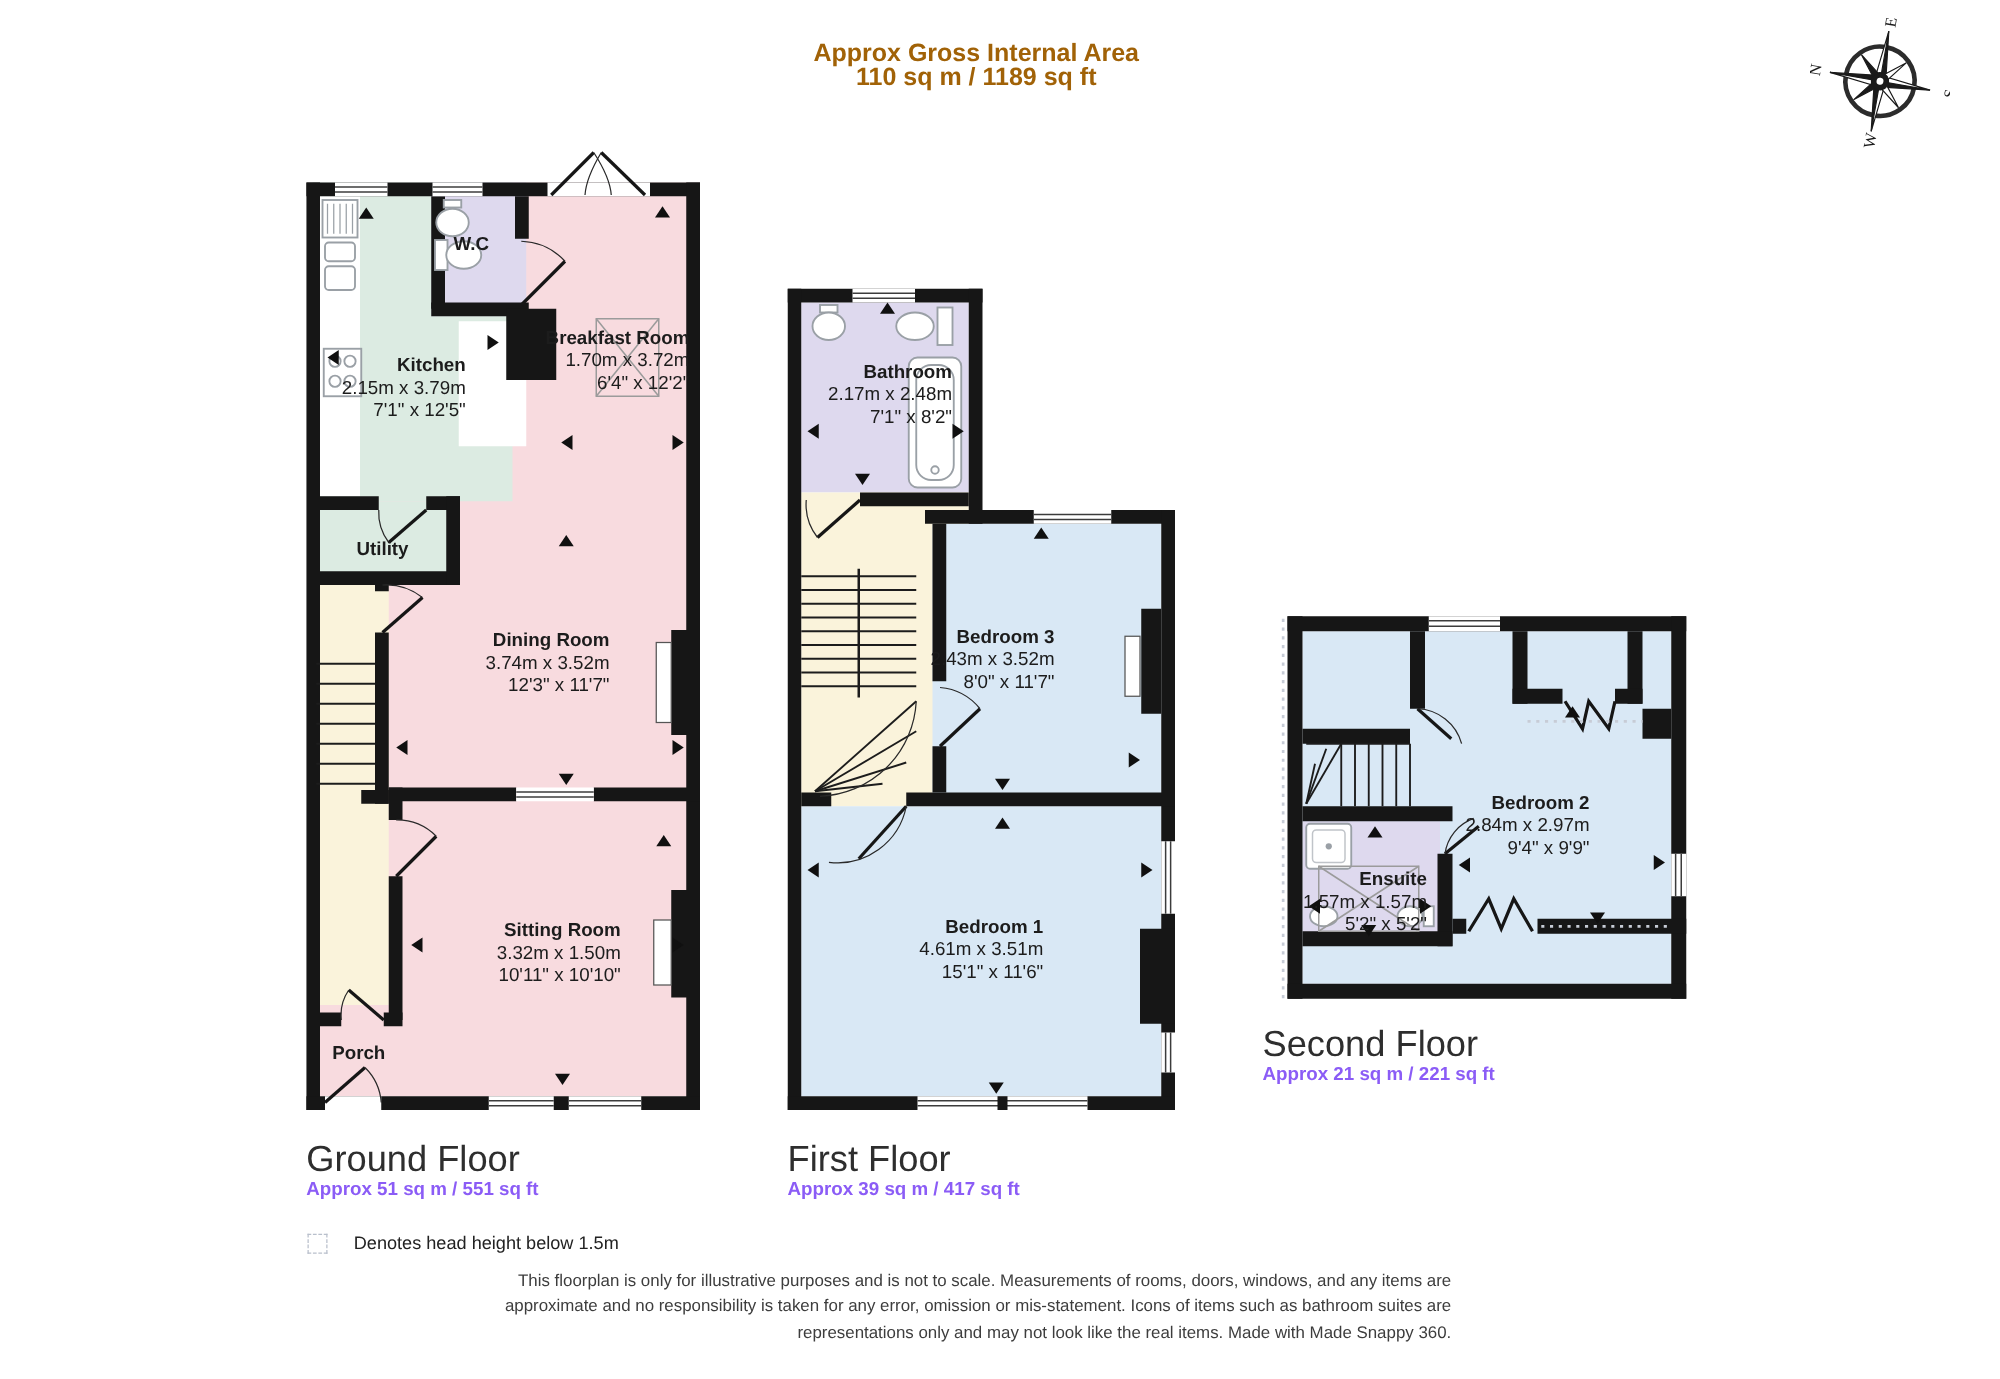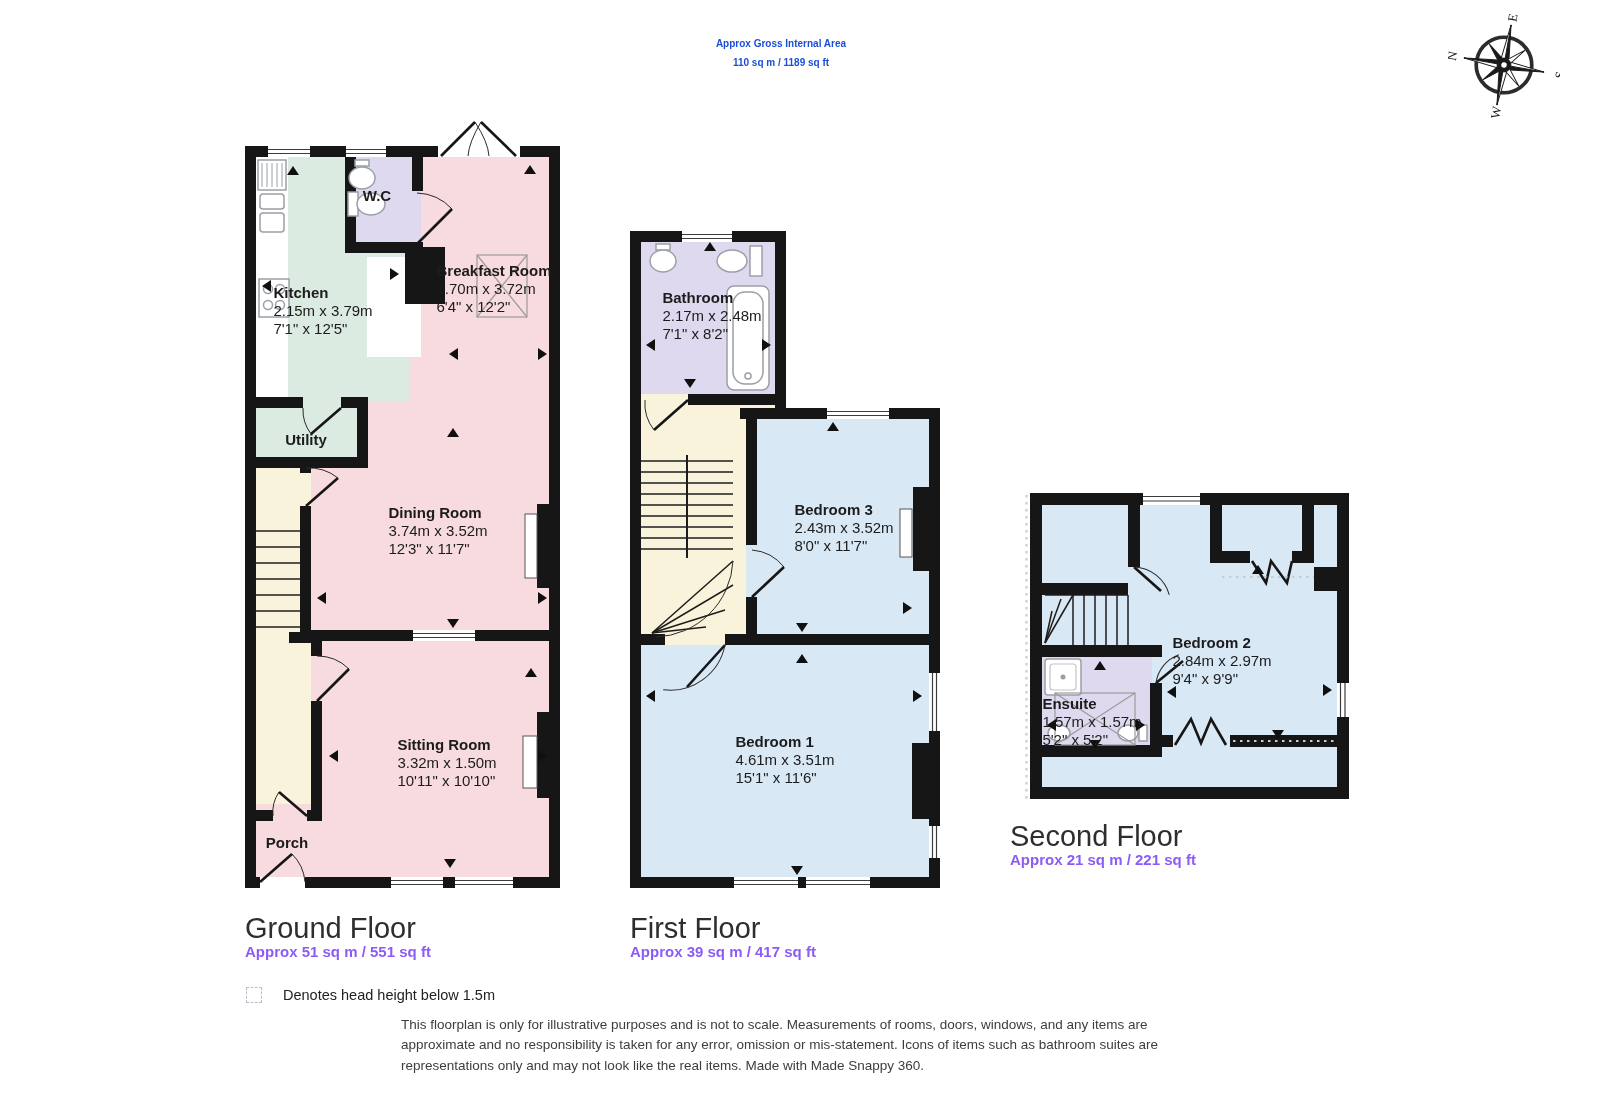--- a/index.html
+++ b/index.html
@@ -7,37 +7,37 @@
     --cream:#faf3db; --wall:#161616; --dots:#c7ccd6; --fixture:#9aa0a6;
   }
   html,body{margin:0;padding:0;}
   body{
     width:1600px;height:1103px;position:relative;background:#ffffff;
     font-family:"Liberation Sans", sans-serif;color:#1c1c1c;overflow:hidden;
   }
   svg.plan{position:absolute;}
   .room-label{
     position:absolute;transform:translate(-50%,-50%);
-    text-align:left;line-height:18px;font-size:15px;white-space:nowrap;
+    text-align:right;line-height:18px;font-size:15px;white-space:nowrap;
   }
   .room-label .rname{font-weight:bold;display:block;}
   .room-label .rdim{display:block;}
   .hdr{
     position:absolute;left:481px;top:34px;width:600px;text-align:center;
-    font-size:10px;font-weight:bold;line-height:19px;color:#1d4ed8;
+    font-size:20px;font-weight:bold;line-height:19px;color:#a16207;
   }
   .floor-title{position:absolute;font-size:29px;color:#2e2e2e;}
   .floor-area{position:absolute;font-size:15px;font-weight:bold;color:#8b5cf6;}
   .legend-box{
     position:absolute;left:246px;top:987px;width:14px;height:14px;
     border:1.5px dashed #b9c0cc;background:#fff;
   }
   .legend-label{position:absolute;left:271px;top:987px;font-size:14.5px;color:#222;margin-left:12px;}
   .disclaimer{
-    position:absolute;left:401px;top:1015px;width:760px;text-align:left;
+    position:absolute;left:401px;top:1015px;width:760px;text-align:right;
     font-size:13.5px;line-height:1.5;color:#3d3d3d;
   }
   .win{fill:#ffffff;}
   .winline{stroke:#3c3c3c;stroke-width:1.2;}
   .wall{fill:var(--wall);}
   .leaf{stroke:#161616;stroke-width:2.6;fill:none;}
   .swing{stroke:#2a2a2a;stroke-width:1;fill:none;}
   .tread{stroke:#1c1c1c;stroke-width:1.5;}
   .fix{fill:#ffffff;stroke:var(--fixture);stroke-width:1.5;}
   .arrow{fill:#101010;}
@@ -447,21 +447,21 @@
   <span class="rdim">10'11" x 10'10"</span>
 </div>
 <div class="room-label" style="left:287px;top:843px">
   <span class="rname">Porch</span>
 </div>
 <div class="room-label" style="left:712px;top:316px">
   <span class="rname">Bathroom</span>
   <span class="rdim">2.17m x 2.48m</span>
   <span class="rdim">7'1" x 8'2"</span>
 </div>
-<div class="room-label" style="left:844px;top:528px">
+<div class="room-label" style="left:794px;top:528px">
   <span class="rname">Bedroom 3</span>
   <span class="rdim">2.43m x 3.52m</span>
   <span class="rdim">8'0" x 11'7"</span>
 </div>
 <div class="room-label" style="left:785px;top:760px">
   <span class="rname">Bedroom 1</span>
   <span class="rdim">4.61m x 3.51m</span>
   <span class="rdim">15'1" x 11'6"</span>
 </div>
 <div class="room-label" style="left:1222px;top:661px">

